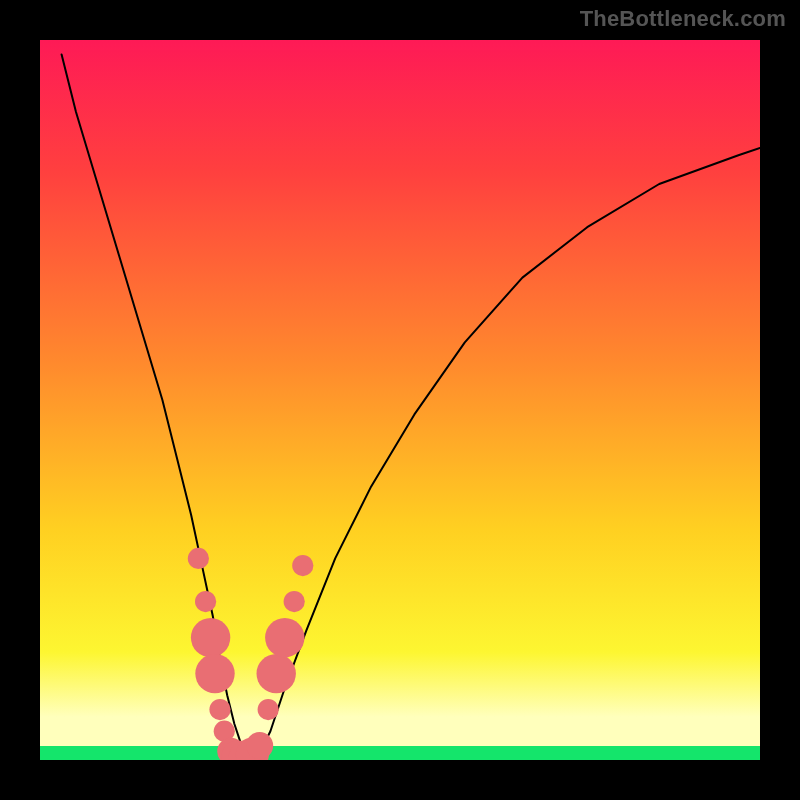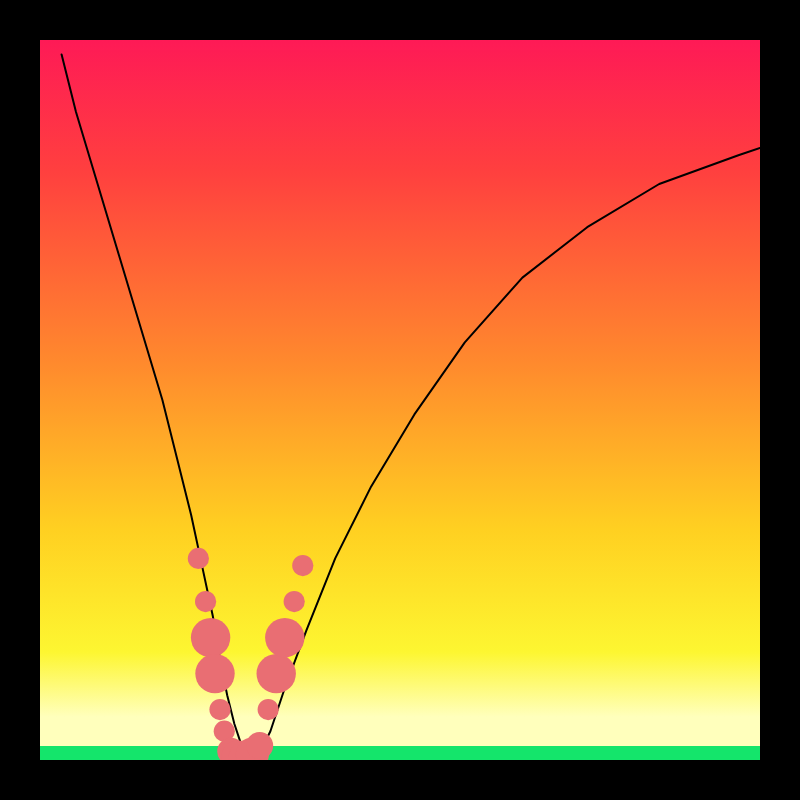--- a/index.html
+++ b/index.html
@@ -36,20 +36,21 @@
     font-weight: bold;
     color: #555;
     letter-spacing: 0.2px;
   }
   svg { display: block; }
 </style>
 </head>
 <body>
 
 <div class="root">
+  <div class="watermark">TheBottleneck.com</div>
   <div class="plot">
     <svg id="chart-svg" width="720" height="720" viewBox="0 0 720 720">
       <defs>
         <linearGradient id="bg-grad" x1="0" y1="0" x2="0" y2="1">
           <stop id="g0" offset="0%" stop-color="#fe1a56"></stop>
           <stop id="g1" offset="18%" stop-color="#ff3f3f"></stop>
           <stop id="g2" offset="45%" stop-color="#ff8a2d"></stop>
           <stop id="g3" offset="68%" stop-color="#ffd021"></stop>
           <stop id="g4" offset="85%" stop-color="#fdf631"></stop>
           <stop id="g5" offset="94%" stop-color="#ffffbc"></stop>

